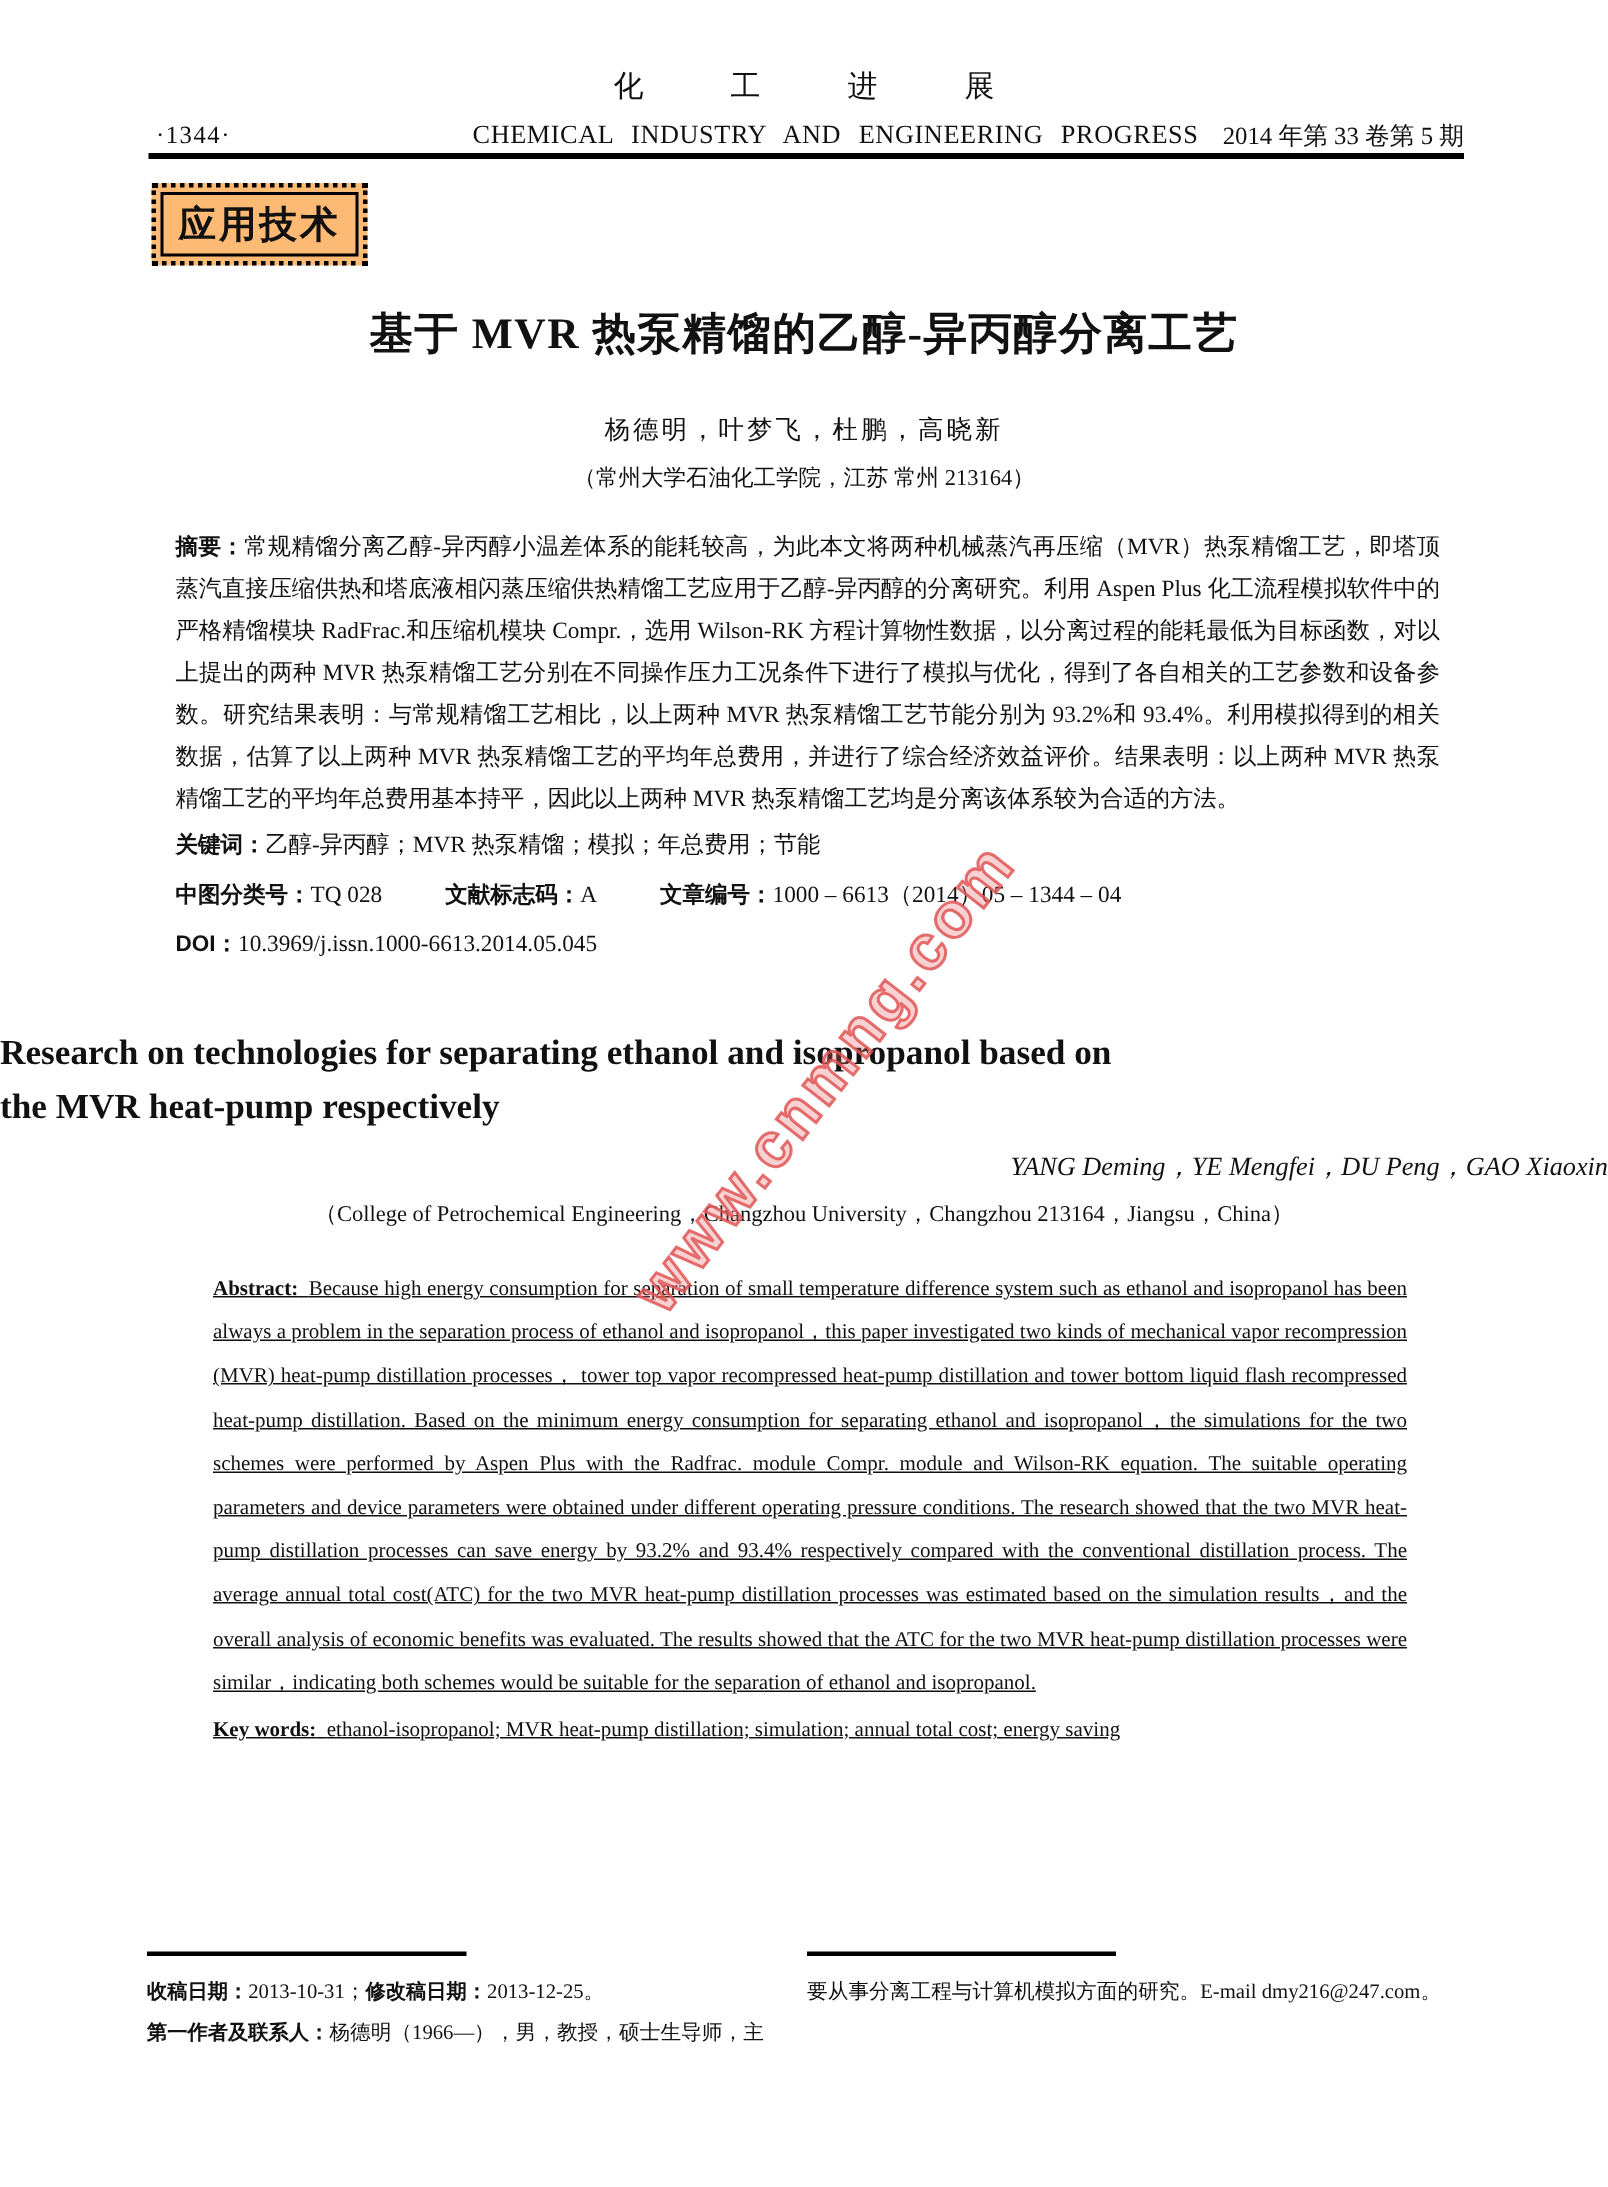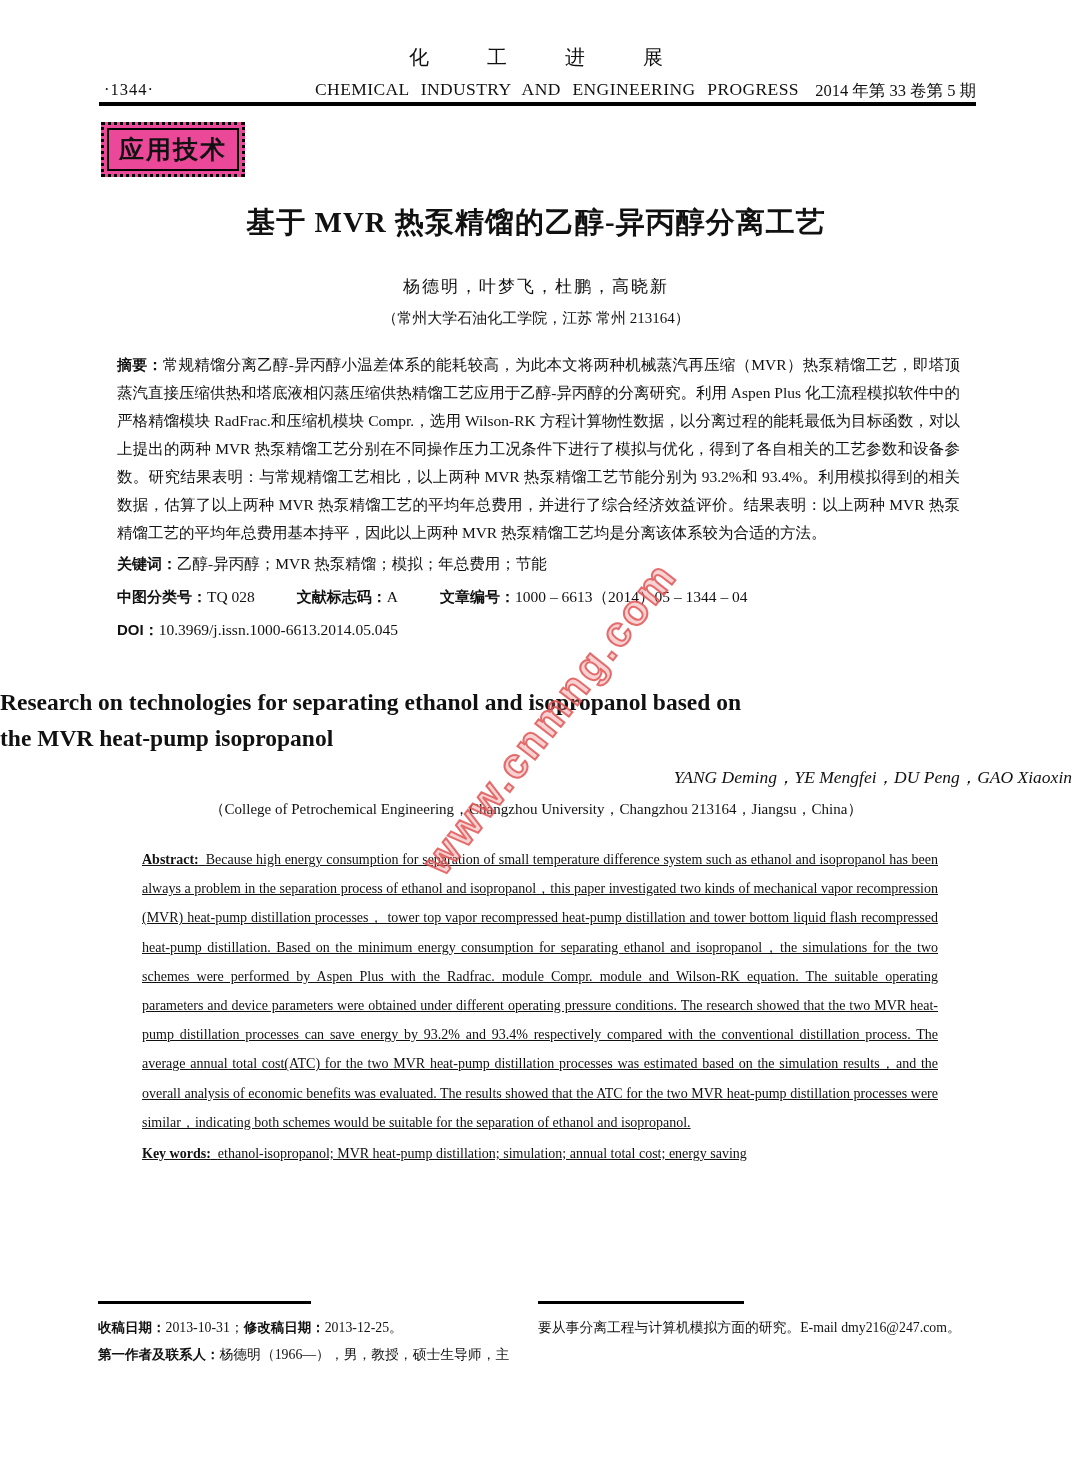--- a/index.html
+++ b/index.html
@@ -19,21 +19,21 @@
     white-space:nowrap;
   }
   .pagenum{position:absolute;top:80px;left:104px;font-size:16.5px;letter-spacing:1px;}
   .journal-en{
     position:absolute;top:79px;left:0;width:100%;text-align:center;
     font-size:17.5px;word-spacing:7px;letter-spacing:0.4px;white-space:nowrap;padding-left:21px;
   }
   .issue{position:absolute;top:80px;right:96px;font-size:16.5px;}
   .header-rule{position:absolute;top:102px;left:99px;width:877px;height:4px;background:#000;}
   
-  .badge{position:absolute;top:122px;left:101px;border:3px dotted #000;padding:3px;background:#ec4899;}
+  .badge{position:absolute;top:122px;left:101px;border:3px dotted #000;padding:3px;background:#fdba74;}
   .badge-inner{
     border:2px solid #000;padding:3px 10px;
     font-family:"Liberation Sans","DejaVu Sans",sans-serif;
     font-size:25px;font-weight:bold;letter-spacing:2px;white-space:nowrap;
   }
   
   .title-cn{
     position:absolute;top:203px;left:0;width:100%;text-align:center;
     font-size:29px;font-weight:bold;letter-spacing:1px;white-space:nowrap;
   }
@@ -95,21 +95,21 @@
 
   <div class="cn-block">
     <p class="abstract-cn"><span class="lbl">摘要：</span><span>常规精馏分离乙醇-异丙醇小温差体系的能耗较高，为此本文将两种机械蒸汽再压缩（MVR）热泵精馏工艺，即塔顶蒸汽直接压缩供热和塔底液相闪蒸压缩供热精馏工艺应用于乙醇-异丙醇的分离研究。利用 Aspen Plus 化工流程模拟软件中的严格精馏模块 RadFrac.和压缩机模块 Compr.，选用 Wilson-RK 方程计算物性数据，以分离过程的能耗最低为目标函数，对以上提出的两种 MVR 热泵精馏工艺分别在不同操作压力工况条件下进行了模拟与优化，得到了各自相关的工艺参数和设备参数。研究结果表明：与常规精馏工艺相比，以上两种 MVR 热泵精馏工艺节能分别为 93.2%和 93.4%。利用模拟得到的相关数据，估算了以上两种 MVR 热泵精馏工艺的平均年总费用，并进行了综合经济效益评价。结果表明：以上两种 MVR 热泵精馏工艺的平均年总费用基本持平，因此以上两种 MVR 热泵精馏工艺均是分离该体系较为合适的方法。</span></p>
     <p class="meta-line"><span class="lbl">关键词：</span><span>乙醇-异丙醇；MVR 热泵精馏；模拟；年总费用；节能</span></p>
     <p class="meta-line"><span class="lbl">中图分类号：</span><span>TQ 028</span><span class="meta-gap"></span><span class="lbl">文献标志码：</span><span>A</span><span class="meta-gap"></span><span class="lbl">文章编号：</span><span>1000 – 6613（2014）05 – 1344 – 04</span></p>
     <p class="meta-line"><span class="lbl">DOI：</span><span>10.3969/j.issn.1000-6613.2014.05.045</span></p>
   </div>
 
   <div class="title-en">
     <span>Research on technologies for separating ethanol and isopropanol based on</span>
-    <span>the MVR heat-pump isopropanol</span>
+    <span>the MVR heat-pump respectively</span>
   </div>
   <div class="authors-en">YANG Deming，YE Mengfei，DU Peng，GAO Xiaoxin</div>
   <div class="affil-en">（College of Petrochemical Engineering，Changzhou University，Changzhou 213164，Jiangsu，China）</div>
 
   <div class="en-block">
     <p><span class="lbl-en">Abstract:</span> <span>Because high energy consumption for separation of small temperature difference system such as ethanol and isopropanol has been always a problem in the separation process of ethanol and isopropanol，this paper investigated two kinds of mechanical vapor recompression (MVR) heat-pump distillation processes， tower top vapor recompressed heat-pump distillation and tower bottom liquid flash recompressed heat-pump distillation. Based on the minimum energy consumption for separating ethanol and isopropanol，the simulations for the two schemes were performed by Aspen Plus with the Radfrac. module Compr. module and Wilson-RK equation. The suitable operating parameters and device parameters were obtained under different operating pressure conditions. The research showed that the two MVR heat-pump distillation processes can save energy by 93.2% and 93.4% respectively compared with the conventional distillation process. The average annual total cost(ATC) for the two MVR heat-pump distillation processes was estimated based on the simulation results，and the overall analysis of economic benefits was evaluated. The results showed that the ATC for the two MVR heat-pump distillation processes were similar，indicating both schemes would be suitable for the separation of ethanol and isopropanol.</span></p>
     <p class="kw"><span class="lbl-en">Key words:</span> <span>ethanol-isopropanol; MVR heat-pump distillation; simulation; annual total cost; energy saving</span></p>
   </div>
 
   <div class="rule-left"></div>

